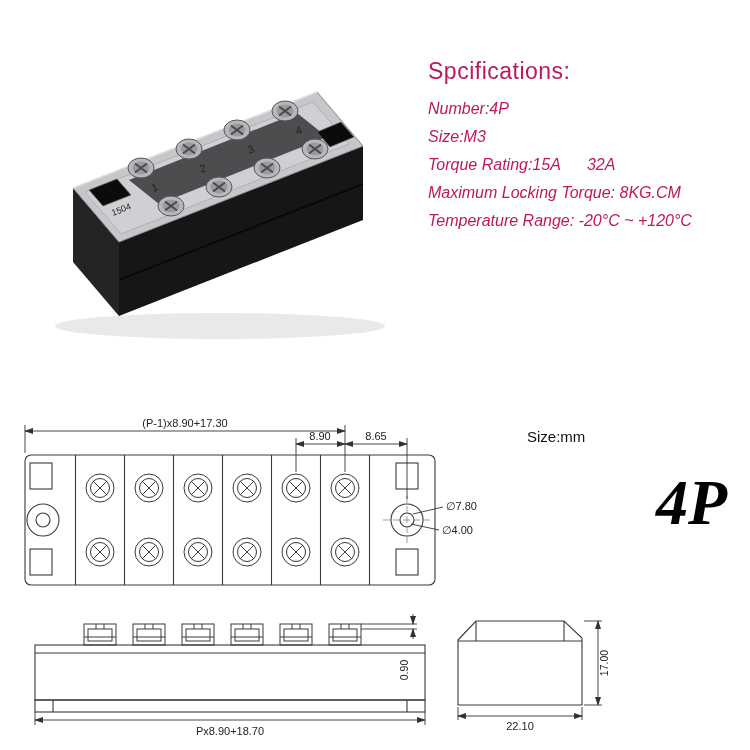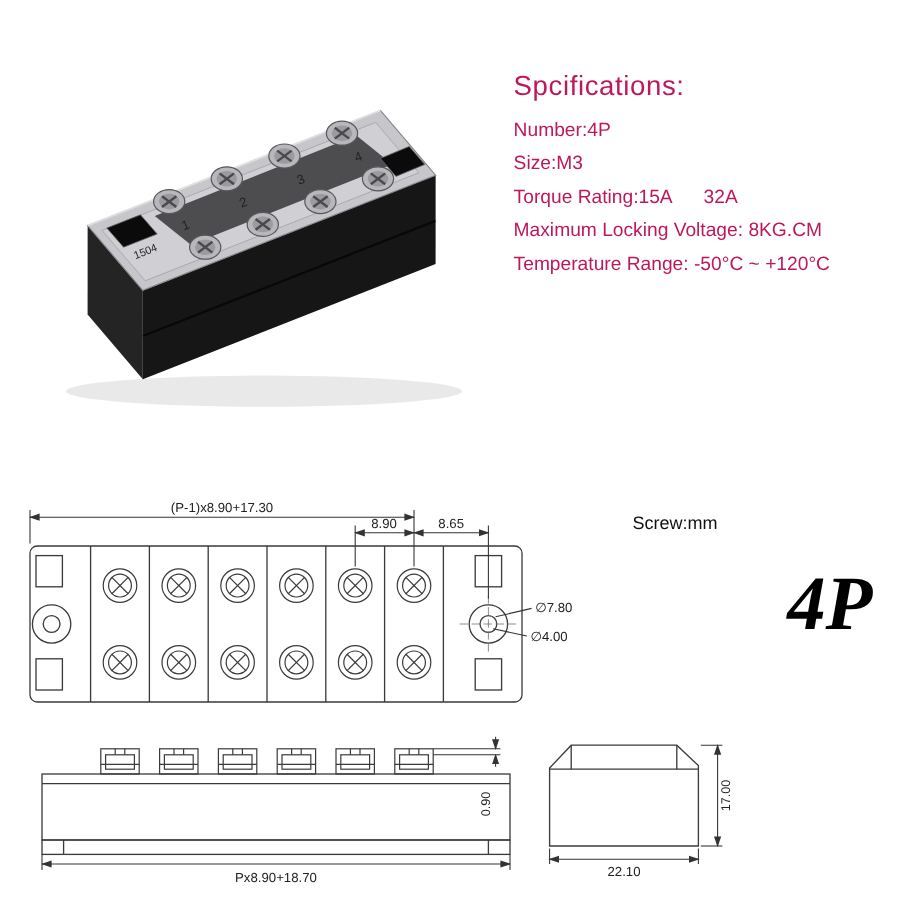--- a/index.html
+++ b/index.html
@@ -2,21 +2,21 @@
 <html><head>
 <meta charset="utf-8">
 <style>
   * { margin:0; padding:0; box-sizing:border-box; }
   html,body { background:#fff; }
   body { width:750px; height:750px; font-family:"Liberation Sans",sans-serif; }
   .page { position:relative; width:750px; height:750px; background:#fff; overflow:hidden; }
   .abs { position:absolute; }
   .specs { left:428px; top:58px; width:315px; color:#be185d; }
   .specs-title { font-size:23px; margin-bottom:15px; letter-spacing:0.5px; }
-  .spec-item { font-size:16px; margin-bottom:10px; white-space:pre; }
+  .spec-item { font-size:16px; margin-bottom:10px; white-space:pre;font-style:italic; }
   .unit-label { left:527px; top:428px; font-size:15px; color:#111; }
   .model-label { left:612px; top:466px; font-size:64px; font-style:italic; font-weight:bold;
                  font-family:"Liberation Serif",serif; color:#000;margin-left:44px; }
   svg text { font-family:"Liberation Sans",sans-serif; fill:#222; }
 </style>
 </head>
 <body>
 
 <div class="page">
 
@@ -58,22 +58,22 @@
       </g>
       <text x="88" y="176" transform="rotate(-21.5 88 176)" font-size="9" fill="#e6e6e6">1504</text>
     </g>
   </svg>
 
   <div class="abs specs">
     <div class="specs-title">Spcifications:</div>
     <div class="spec-item">Number:4P</div>
     <div class="spec-item">Size:M3</div>
     <div class="spec-item">Torque Rating:15A      32A</div>
-    <div class="spec-item">Maximum Locking Voltage: 8KG.CM</div>
-    <div class="spec-item">Temperature Range: -50°C ~ +120°C</div>
+    <div class="spec-item">Maximum Locking Torque: 8KG.CM</div>
+    <div class="spec-item">Temperature Range: -20°C ~ +120°C</div>
   </div>
 
   <svg class="abs" style="left:15px;top:413px" width="505" height="200" viewBox="0 0 505 200">
     <defs>
       <marker id="ae2" markerWidth="9" markerHeight="8" refX="8" refY="4" orient="auto" markerUnits="userSpaceOnUse">
         <path d="M0,1 9,4 0,7 Z" fill="#333"></path>
       </marker>
       <marker id="as2" markerWidth="9" markerHeight="8" refX="1" refY="4" orient="auto" markerUnits="userSpaceOnUse">
         <path d="M9,1 0,4 9,7 Z" fill="#333"></path>
       </marker>
@@ -133,21 +133,21 @@
     </g>
     <g font-size="11" fill="#222">
       <text x="170" y="14" text-anchor="middle">(P-1)x8.90+17.30</text>
       <text x="305" y="27" text-anchor="middle">8.90</text>
       <text x="361" y="27" text-anchor="middle">8.65</text>
       <text x="431" y="97">∅7.80</text>
       <text x="427" y="121">∅4.00</text>
     </g>
   </svg>
 
-  <div class="abs unit-label">Screw:mm</div>
+  <div class="abs unit-label">Size:mm</div>
   <div class="abs model-label">4P</div>
 
   <svg class="abs" style="left:20px;top:612px" width="430" height="135" viewBox="0 0 430 135">
     <defs>
       <marker id="ae3" markerWidth="9" markerHeight="8" refX="8" refY="4" orient="auto" markerUnits="userSpaceOnUse">
         <path d="M0,1 9,4 0,7 Z" fill="#333"></path>
       </marker>
       <marker id="as3" markerWidth="9" markerHeight="8" refX="1" refY="4" orient="auto" markerUnits="userSpaceOnUse">
         <path d="M9,1 0,4 9,7 Z" fill="#333"></path>
       </marker>

